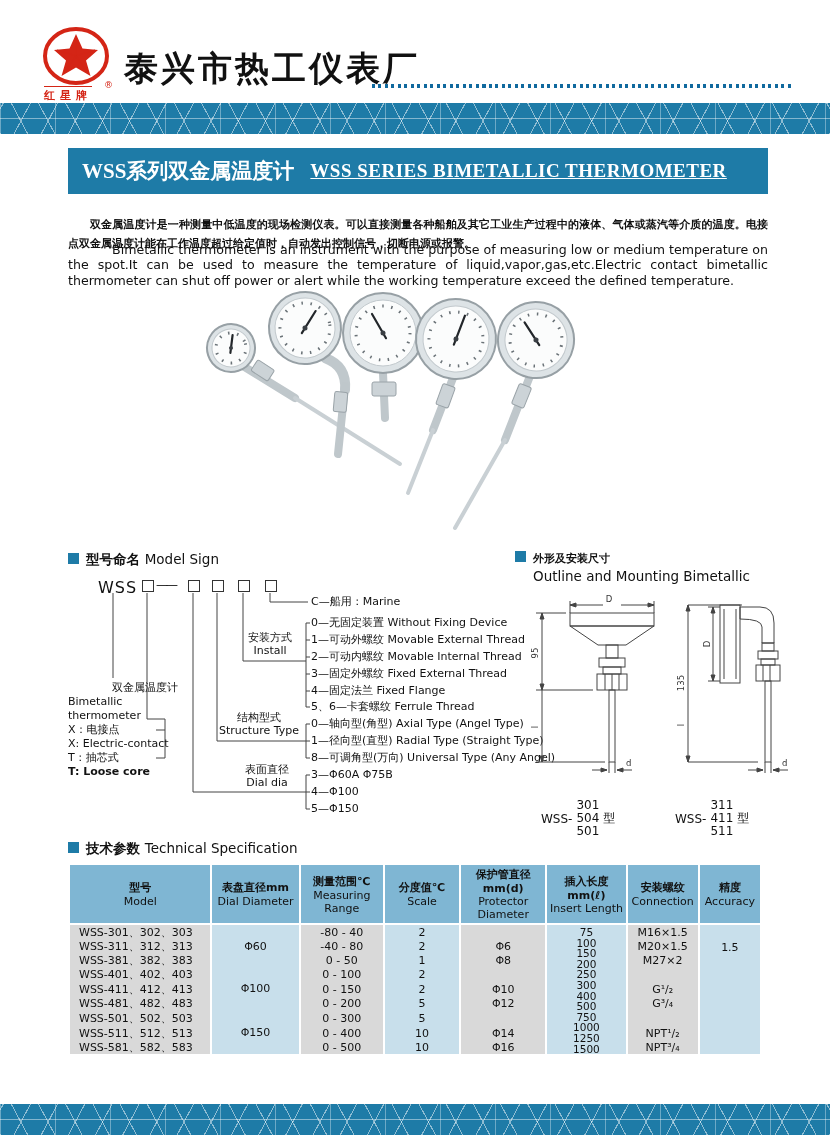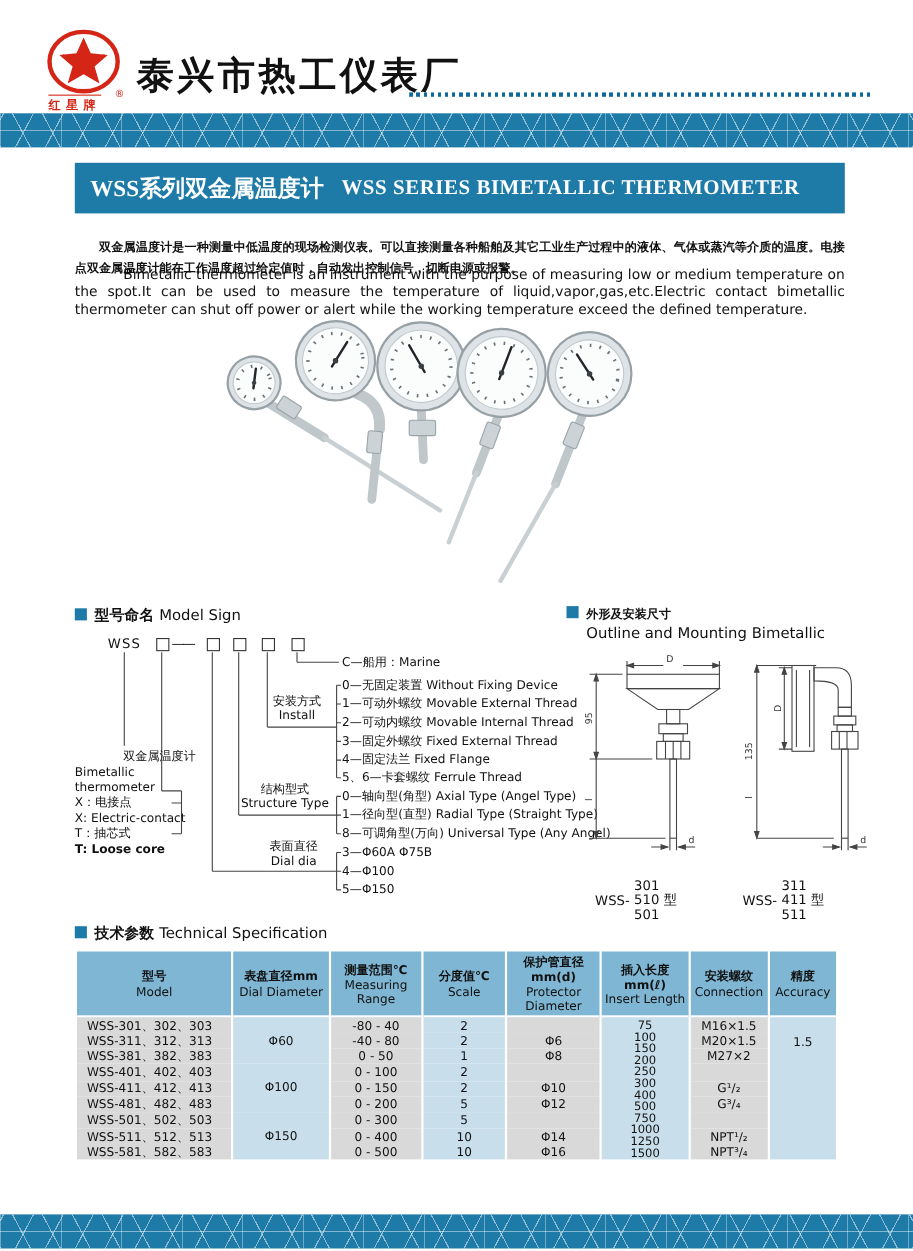--- a/index.html
+++ b/index.html
@@ -17,21 +17,21 @@
         background-image:
          repeating-linear-gradient(62deg, rgba(255,255,255,.5) 0 1px, transparent 1px 24px),
          repeating-linear-gradient(-62deg, rgba(255,255,255,.5) 0 1px, transparent 1px 24px),
          repeating-linear-gradient(to right, rgba(255,255,255,.35) 0 1px, transparent 1px 55px),
          linear-gradient(to bottom, transparent 0 15px, rgba(255,255,255,.45) 15px 16px, transparent 16px);}
   .band-top{top:103px;} .band-bottom{top:1104px;}
   
   .title-bar{position:absolute;left:68px;top:148px;width:700px;height:46px;background:#1e7ba7;color:#fff;
              display:flex;align-items:center;gap:16px;padding-left:14px;box-sizing:border-box;
              font-family:"Liberation Serif","DejaVu Serif",serif;font-weight:700;}
-  .title-cn{font-size:21px;} .title-en{font-size:19px;letter-spacing:.5px;}
+  .title-cn{font-size:21px;} .title-en{font-size:19px;letter-spacing:.5px;text-decoration:underline;}
   
   .intro-cn{position:absolute;left:68px;top:204px;width:700px;font-size:11px;line-height:19px;
             font-weight:700;text-align:justify;text-indent:2em;}
   .intro-en{position:absolute;left:68px;top:229px;width:700px;font-size:12.6px;line-height:15.5px;
             text-align:justify;text-indent:44px;}
   
   .products{position:absolute;left:165px;top:278px;}
   .rim{fill:#dde3e6;stroke:#97a0a5;stroke-width:2;}
   .face{fill:#fbfcfc;stroke:#c2c9cd;stroke-width:1;}
   .tickring{fill:none;stroke:#6a7277;stroke-width:3;stroke-dasharray:1.5 7.5;}
@@ -41,21 +41,21 @@
   .stem-thin{stroke:#c9d0d4;stroke-width:4;stroke-linecap:round;}
   .stem-elbow{fill:none;stroke:#c0c8cc;stroke-width:10;stroke-linecap:round;}
   .nut{fill:#ccd3d7;stroke:#9aa3a8;stroke-width:1;}
   
   .sq{display:inline-block;width:11px;height:11px;background:#1e7ba7;margin-right:7px;}
   .sec-head{font-size:13.5px;font-weight:700;white-space:nowrap;}
   .sec-head .en{font-weight:400;}
   
   .model-sign{position:absolute;left:68px;top:551px;width:452px;height:292px;font-size:11px;}
   .ms-lines{position:absolute;left:0;top:0;}
-  .ms-prefix{position:absolute;left:30px;top:27px;font-size:12px;letter-spacing:1px;}
+  .ms-prefix{position:absolute;left:30px;top:27px;font-size:16px;letter-spacing:1px;}
   .ms-box{position:absolute;width:10px;height:10px;border:1.5px solid #333;top:29px;background:#fff;}
   .ms-dash{position:absolute;left:88px;top:27px;font-size:12px;letter-spacing:-2px;}
   .ms-opt{position:absolute;left:243px;height:14px;line-height:14px;white-space:nowrap;}
   .ms-left{position:absolute;left:0;width:110px;line-height:14px;}
   .ms-group{position:absolute;text-align:center;line-height:13px;}
   
   .outline{position:absolute;left:515px;top:551px;width:315px;height:292px;}
   .ol-head-cn{font-size:11px;font-weight:700;}
   .ol-head-en{font-size:13.5px;margin:2px 0 0 18px;}
   .ol-svg{position:absolute;left:5px;top:44px;}
@@ -325,21 +325,21 @@
       <text class="dimtxt" x="164" y="88" transform="rotate(-90 164 88)" text-anchor="middle">135</text>
       <text class="dimtxt" x="190" y="49" transform="rotate(-90 190 49)" text-anchor="middle">D</text>
       <text class="dimtxt" x="262" y="171">d</text>
       <text class="dimtxt" x="164" y="130" transform="rotate(-90 164 130)" text-anchor="middle">l</text>
     </svg>
 
     <div class="caption cap-a">
       <span>WSS-</span>
       <span class="cap-models">
         <span>301</span>
-        <span>510</span>
+        <span>504</span>
         <span>501</span>
       </span>
       <span>型</span>
     </div>
     <div class="caption cap-b">
       <span>WSS-</span>
       <span class="cap-models">
         <span>311</span>
         <span>411</span>
         <span>511</span>

